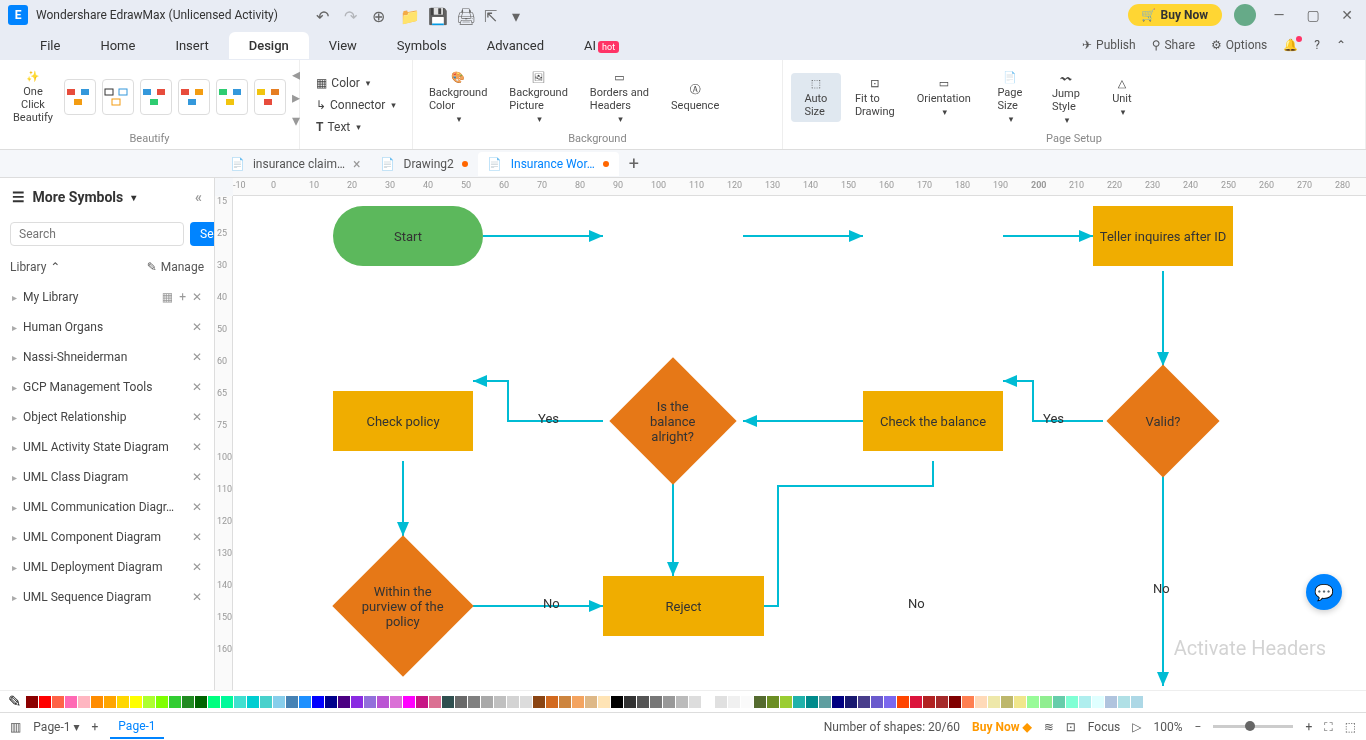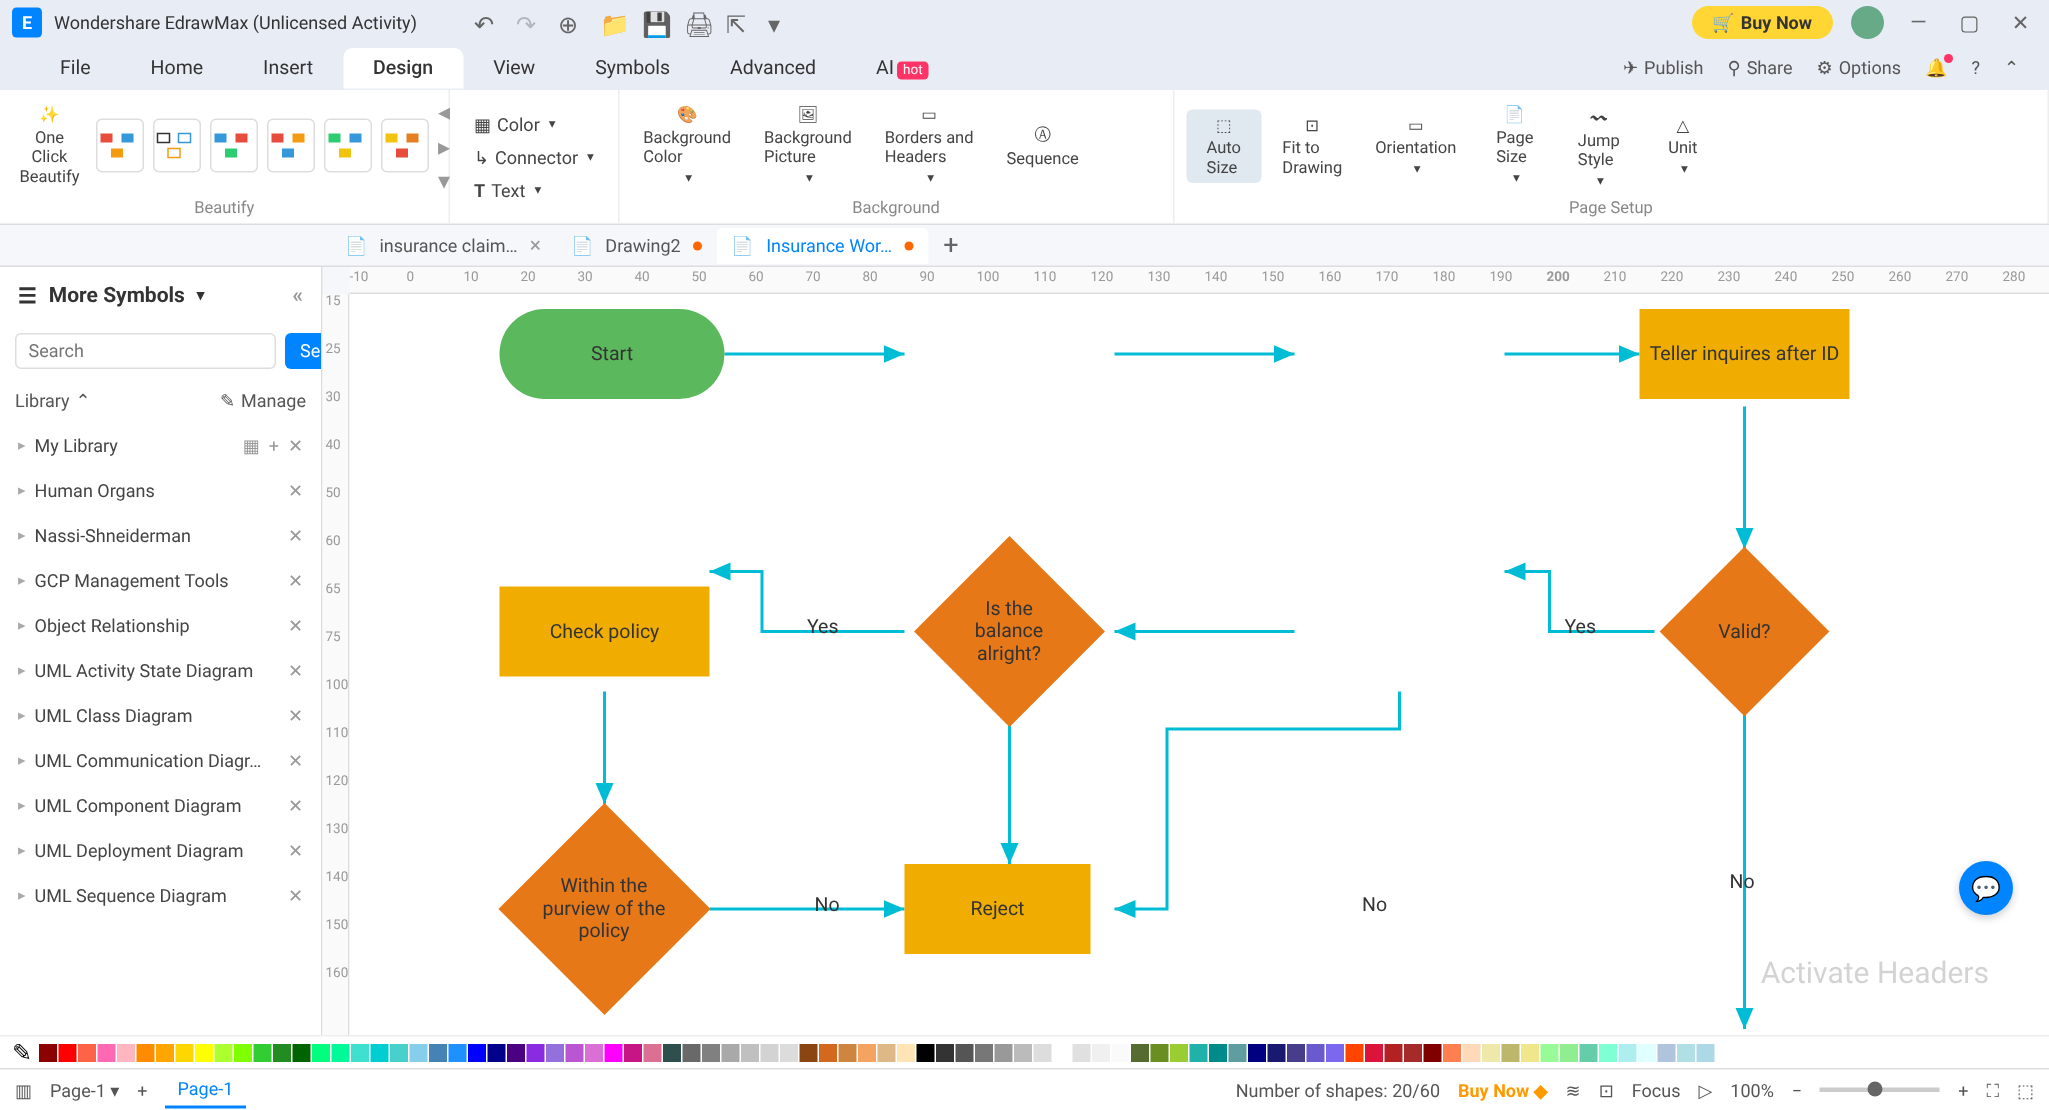--- a/index.html
+++ b/index.html
@@ -466,31 +466,34 @@
         <div class="shape shape-start" style="left:100px;top:10px;width:150px;height:60px">
             <span>Start</span>
           </div>
         <div class="shape shape-rect" style="left:860px;top:10px;width:140px;height:60px">
             <span>Teller inquires after ID</span>
           </div>
 
         <div class="shape shape-diamond" style="left:890px;top:185px;width:80px;height:80px">
             <span>Valid?</span>
           </div>
+        <div class="shape shape-rect" style="left:630px;top:195px;width:140px;height:60px">
+            <span>Check the balance</span>
+          </div>
         <div class="shape shape-diamond" style="left:395px;top:180px;width:90px;height:90px">
             <span>Is the balance alright?</span>
           </div>
         <div class="shape shape-rect" style="left:100px;top:195px;width:140px;height:60px">
             <span>Check policy</span>
           </div>
 
         <div class="shape shape-diamond" style="left:120px;top:360px;width:100px;height:100px">
             <span>Within the purview of the policy</span>
           </div>
-        <div class="shape shape-rect" style="left:370px;top:380px;width:124px;height:60px">
+        <div class="shape shape-rect" style="left:370px;top:380px;width:161px;height:60px">
             <span>Reject</span>
           </div>
 
         <div class="edge-label" style="left:810px;top:215px">Yes</div>
         <div class="edge-label" style="left:305px;top:215px">Yes</div>
         <div class="edge-label" style="left:920px;top:385px">No</div>
         <div class="edge-label" style="left:675px;top:400px">No</div>
         <div class="edge-label" style="left:310px;top:400px">No</div>
 
         <div class="watermark">Activate Headers</div>

